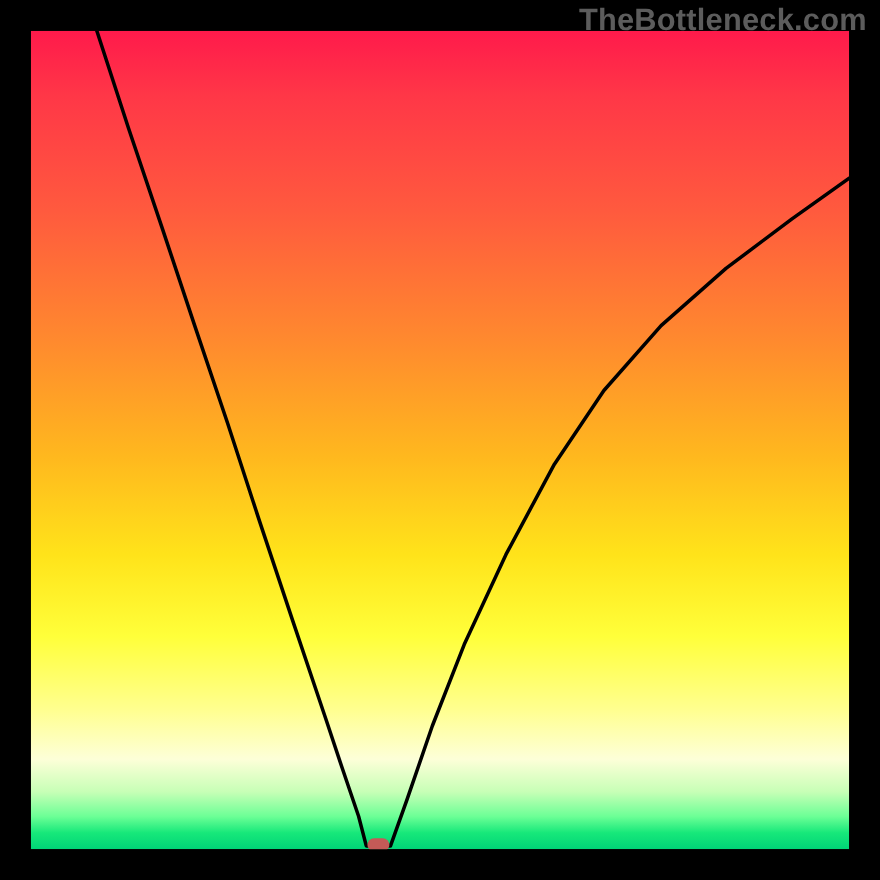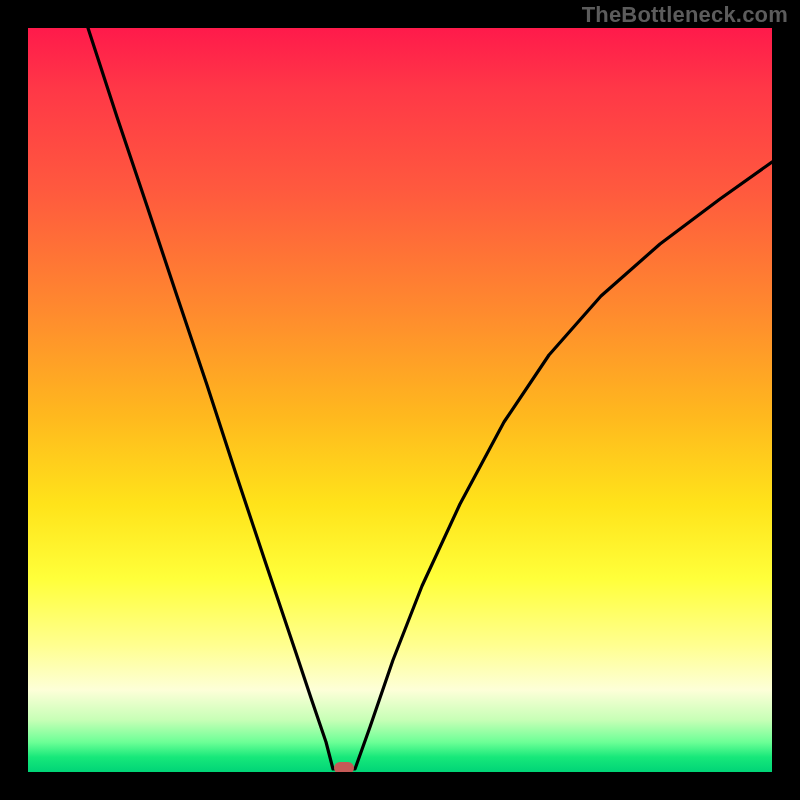--- a/index.html
+++ b/index.html
@@ -14,21 +14,21 @@
   .frame {
     position: relative;
     width: 800px;
     height: 800px;
     background: #000;
   }
   .watermark {
     position: absolute;
     top: 2px;
     right: 12px;
-    font-size: 22px;
+    font-size: 28px;
     font-weight: 600;
     color: #5c5c5c;
     letter-spacing: 0.2px;
     z-index: 10;
   }
   .plot {
     position: absolute;
     top: 28px;
     left: 28px;
     width: 744px;

